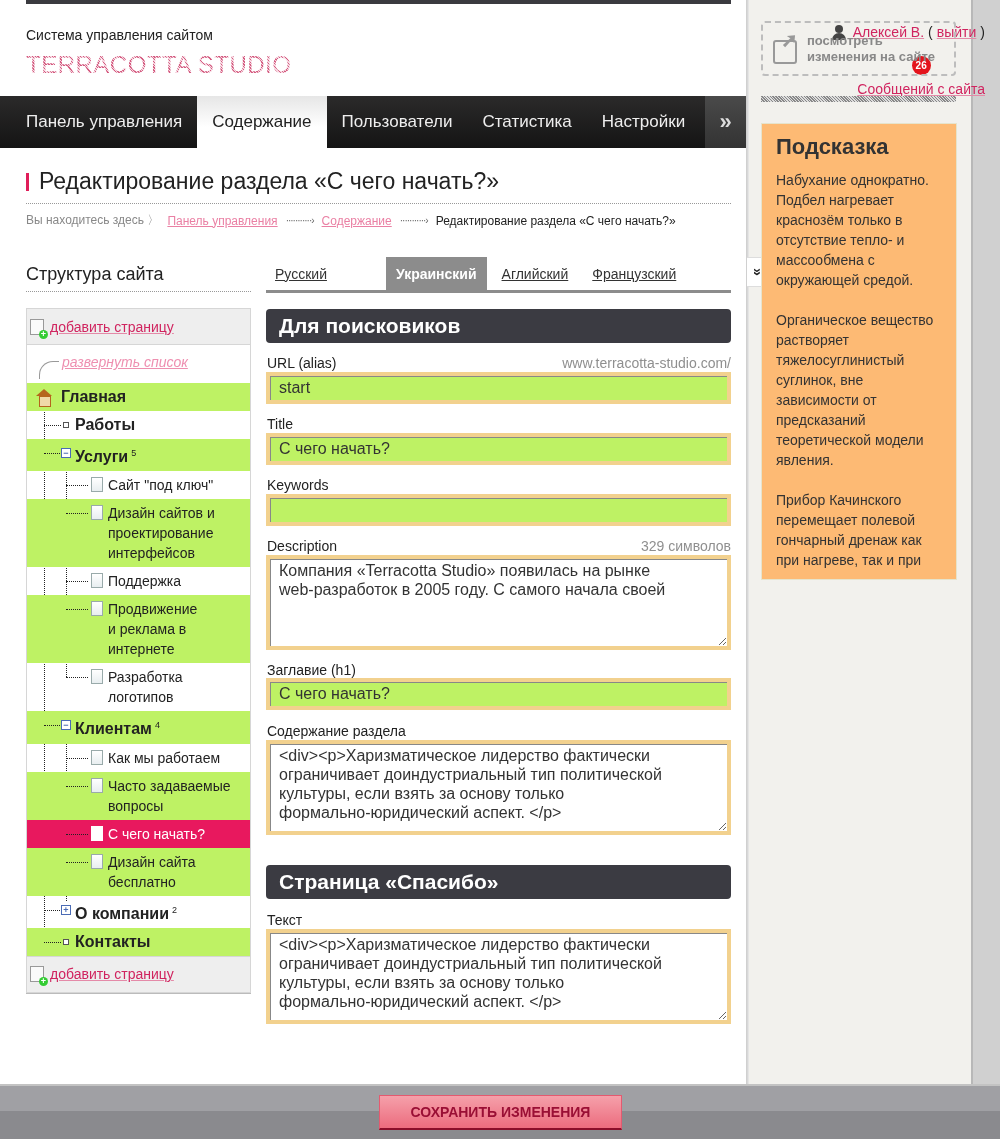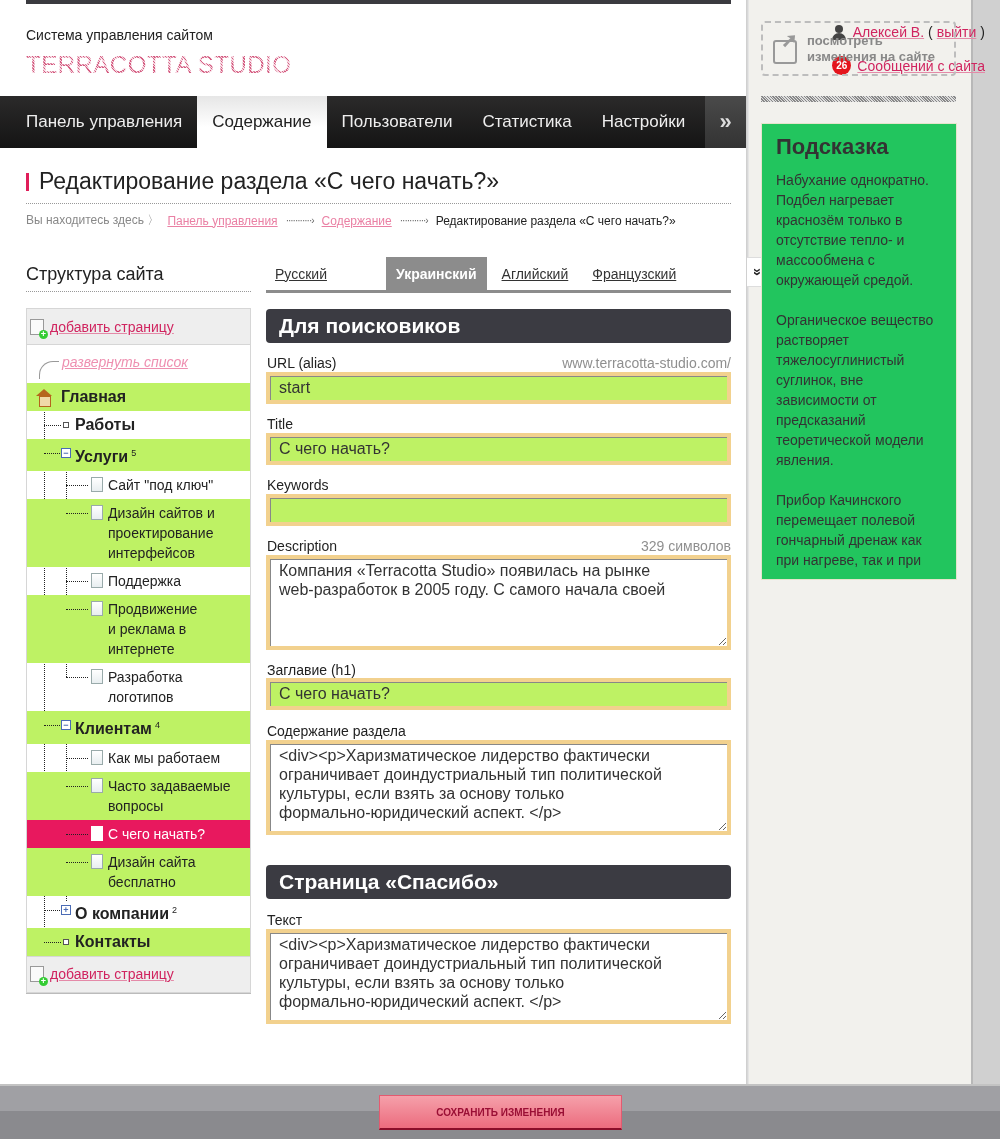--- a/index.html
+++ b/index.html
@@ -15,21 +15,21 @@
   .sys-title { position: absolute; left: 26px; top: 27px; font-size: 14px; color: #222; }
   .logo { position: absolute; left: 26px; top: 51px; font-size: 24px; letter-spacing: 0.5px; color: #e8a3b5; font-weight: normal;
           background: repeating-linear-gradient(45deg, #d45b80 0 1px, #f6d6e0 1px 2px); -webkit-background-clip: text; background-clip: text; -webkit-text-fill-color: transparent; }
 
   .user-line { position: absolute; right: 15px; top: 24px; font-size: 14px; display: flex; align-items: center; gap: 4px; }
   .user-line .paren { color: #222; }
   .link { color: #d0245f; text-decoration: underline; text-decoration-color: #e48aa8; cursor: pointer; }
   .user-icon { width: 14px; height: 15px; position: relative; margin-right: 3px; }
   .user-icon::before { content: ""; position: absolute; left: 3px; top: 0; width: 8px; height: 8px; border-radius: 50%; background: #444; }
   .user-icon::after { content: ""; position: absolute; left: 0; top: 8px; width: 14px; height: 7px; border-radius: 7px 7px 0 0; background: #444; }
-  .msg-line { position: absolute; right: 15px; top: 56px; font-size: 14px; display: flex; align-items: center; gap: 6px; }
+  .msg-line { position: absolute; right: 15px; top: 56px; font-size: 14px; display: flex; align-items: center; gap: 6px; flex-direction: column; }
   .badge { width: 19px; height: 19px; border-radius: 50%; background: #e4141c; color: #fff; font-size: 10px; font-weight: bold; display: flex; align-items: center; justify-content: center; }
 
   .nav { position: absolute; left: 0; top: 96px; width: 746px; height: 52px; background: linear-gradient(#2b2a2a, #141414); display: flex; }
   .nav-item { height: 52px; padding: 0 15px; display: flex; align-items: center; color: #eee; font-size: 17px; cursor: pointer; }
   .nav-item:first-child { padding-left: 26px; }
   .nav-item.active { background: linear-gradient(#e6e6e6, #fff 60%); color: #222; }
   .nav-more { margin-left: auto; width: 41px; height: 52px; background: linear-gradient(#4a4a4a, #333); color: #ddd; font-size: 22px; font-weight: bold; display: flex; align-items: center; justify-content: center; }
 
   .page-title { position: absolute; left: 26px; top: 168px; font-size: 23px; color: #222; display: flex; align-items: center; gap: 10px; }
   .page-title .bar { width: 3px; height: 18px; background: #e01e5a; }
@@ -78,26 +78,26 @@
   .f-label { position: absolute; left: 267px; font-size: 14px; color: #222; }
   .f-hint { position: absolute; right: 15px; font-size: 14px; color: #8f8f8f; }
   .f-input { position: absolute; left: 266px; width: 465px; border: 4px solid #f2d18e; background: #bef264; font-size: 16px; color: #333; padding: 4px 9px; font-family: "Liberation Sans", sans-serif; box-shadow: inset 1px 1px 0 #888; }
   .f-area { position: absolute; left: 266px; width: 465px; border: 4px solid #f2d18e; background: #fff; font-size: 16px; color: #333; padding: 2px 9px; font-family: "Liberation Sans", sans-serif; line-height: 19px; white-space: pre-wrap; box-shadow: inset 1px 1px 0 #888; overflow: hidden; }
 
   .view-btn { position: absolute; left: 761px; top: 21px; width: 195px; height: 55px; border: 2px dashed #bdbdbd; border-radius: 4px; display: flex; align-items: center; gap: 8px; padding-left: 10px; color: #888; font-size: 13px; font-weight: bold; line-height: 16px; cursor: pointer; }
   .ext-icon { width: 26px; height: 26px; position: relative; }
   .ext-icon::before { content: ""; position: absolute; left: 0; top: 4px; width: 20px; height: 20px; border: 2px solid #999; border-radius: 3px; }
   .ext-icon::after { content: "➚"; position: absolute; left: 8px; top: -4px; font-size: 20px; color: #999; }
   .hatch { position: absolute; left: 761px; top: 96px; width: 195px; height: 6px; background: repeating-linear-gradient(45deg, #888 0 1px, #ddd 1px 2px); }
-  .hint-box { position: absolute; left: 761px; top: 123px; width: 196px; height: 457px; background: #22c55e; border: 1px solid #e6e4cc; padding: 10px 12px 10px 14px; overflow: hidden; }
+  .hint-box { position: absolute; left: 761px; top: 123px; width: 196px; height: 457px; background: #fdba74; border: 1px solid #e6e4cc; padding: 10px 12px 10px 14px; overflow: hidden; }
   .hint-title { font-size: 22px; font-weight: bold; color: #333; margin-bottom: 10px; }
   .hint-text { font-size: 14px; line-height: 20px; color: #333; white-space: pre-wrap; }
 
   .savebar { position: absolute; left: 0; top: 1084px; width: 1000px; height: 55px; background: linear-gradient(#a0a0a4 0 48%, #8a8a8e 48% 100%); border-top: 2px solid #c3c3c3; }
-  .save-btn { position: absolute; left: 379px; top: 1095px; width: 243px; height: 35px; background: linear-gradient(#f5a0aa, #ec6c7e); border: 1px solid #e45a70; border-bottom: 2px solid #8a0f2a; color: #9a0f35; font-size: 10px; font-weight: bold; display: flex; align-items: center; justify-content: center; cursor: pointer; font-family: "Liberation Sans", sans-serif; }
+  .save-btn { position: absolute; left: 379px; top: 1095px; width: 243px; height: 35px; background: linear-gradient(#f5a0aa, #ec6c7e); border: 1px solid #e45a70; border-bottom: 2px solid #8a0f2a; color: #9a0f35; font-size: 14px; font-weight: bold; display: flex; align-items: center; justify-content: center; cursor: pointer; font-family: "Liberation Sans", sans-serif; }
 </style>
 </head>
 <body>
 
 <div class="main-col"></div>
 <div class="right-col"></div>
 <div class="far-right"></div>
 
 <div class="topbar"></div>
 <div class="sys-title">Система управления сайтом</div>

